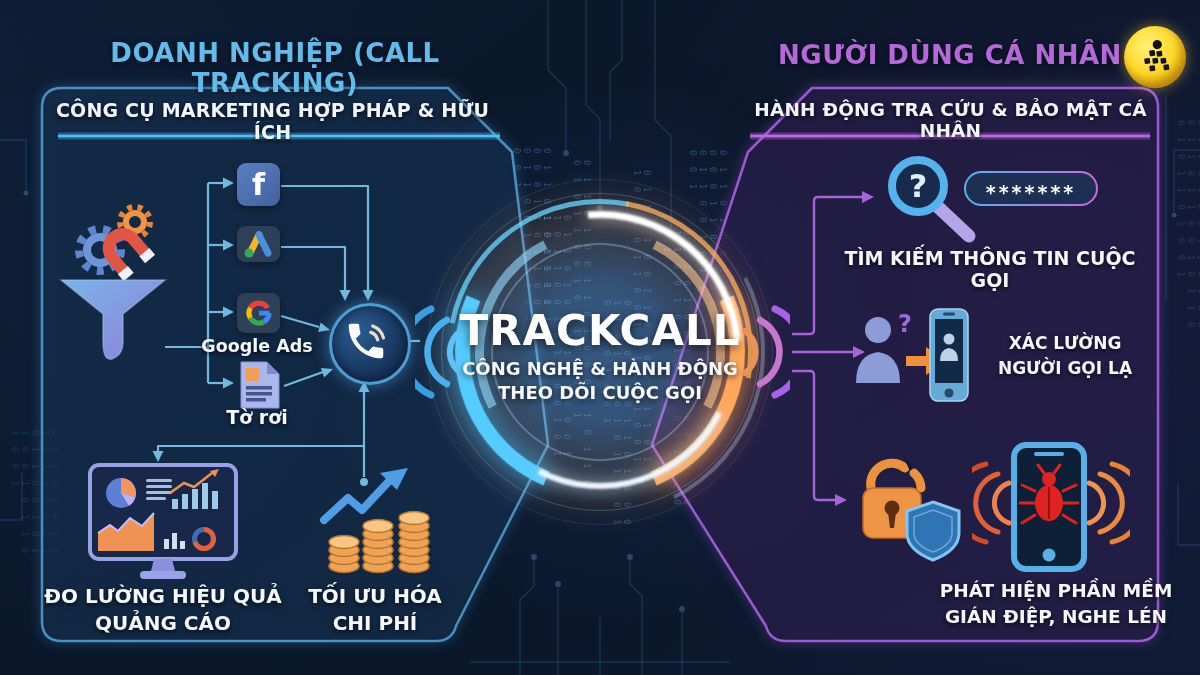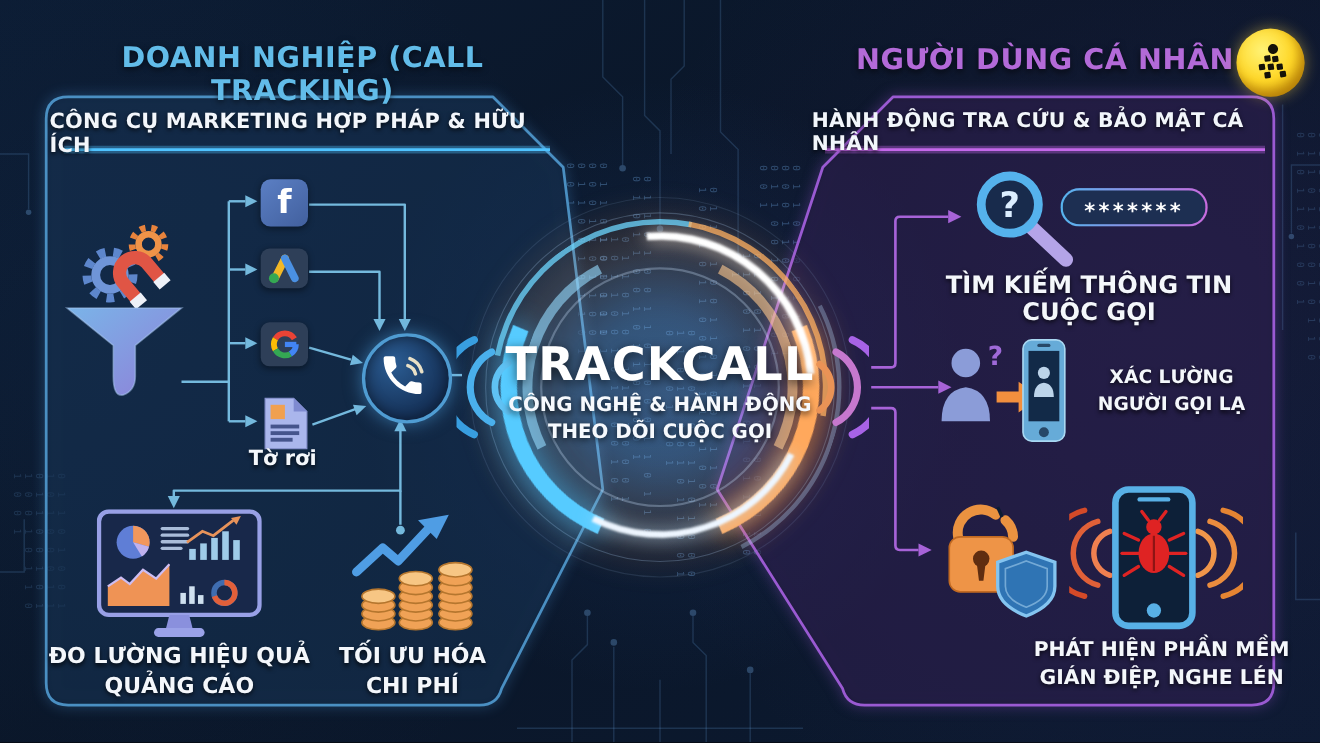--- a/index.html
+++ b/index.html
@@ -12,21 +12,21 @@
       linear-gradient(145deg,#0c1c33 0%,#0a1628 45%,#0c1a31 100%);
     color:#fff;}
   .abs{position:absolute;}
   svg{display:block;}
   .bin{position:absolute;writing-mode:vertical-rl;font-family:"DejaVu Sans Mono","Liberation Mono",monospace;
     font-size:9px;letter-spacing:3px;color:rgba(120,185,245,.32);overflow:hidden;user-select:none;}
   .title{font-weight:bold;font-size:26px;letter-spacing:.5px;text-align:center;
     text-shadow:0 2px 6px rgba(0,0,0,.6);}
   .title-left{color:#62bce9;}
   .title-right{color:#b36ad8;text-align:center;}
-  .panel-header{font-weight:bold;font-size:19px;color:#f2f6fb;text-align:left;letter-spacing:.2px;
+  .panel-header{font-weight:bold;font-size:19px;color:#f2f6fb;text-align:center;letter-spacing:.2px;
     text-shadow:0 2px 4px rgba(0,0,0,.7);}
   .lbl{font-weight:bold;color:#f4f7fb;text-align:center;white-space:pre-line;
     text-shadow:0 2px 4px rgba(0,0,0,.7);}
   .ring-glowbg{left:418px;top:170px;width:364px;height:364px;border-radius:50%;
     background:radial-gradient(circle,rgba(130,195,255,.30) 25%,rgba(255,165,85,.14) 52%,rgba(0,0,0,0) 70%);
     filter:blur(8px);}
   .ring{left:455px;top:207px;width:290px;height:290px;}
   .ring>div{position:absolute;border-radius:50%;}
   .r-outer{inset:-14px;border:1.5px solid rgba(160,195,230,.28);}
   .r-outer2{inset:-28px;border:1px solid rgba(140,175,215,.15);}
@@ -218,20 +218,21 @@
     <svg width="30" height="30" viewBox="0 0 24 24">
       <g fill="none" stroke-width="4.2">
         <path d="M5.1,8 A8,8 0 0 1 18.9,8" stroke="#ea4335"></path>
         <path d="M5.1,16 A8,8 0 0 1 5.1,8" stroke="#fbbc05"></path>
         <path d="M16,19 A8,8 0 0 1 5.1,16" stroke="#34a853"></path>
         <path d="M20,12 A8,8 0 0 1 16,19" stroke="#4285f4"></path>
       </g>
       <rect x="12" y="10.2" width="8.3" height="3.8" fill="#4285f4"></rect>
     </svg>
   </div>
+  <div class="abs lbl" style="left:157px;top:336px;width:200px;font-size:17.5px">Google Ads</div>
 
   <svg class="abs" style="left:237px;top:360px" width="46" height="50" viewBox="0 0 46 50">
     <path d="M4,2 H30 L42,14 V48 H4 Z" fill="#aab6ec" stroke="#8892d0"></path>
     <path d="M30,2 L30,14 H42 Z" fill="#7e8ad0"></path>
     <rect x="9" y="8" width="13" height="13" fill="#f0a050"></rect>
     <rect x="9" y="26" width="26" height="3.5" fill="#45548c"></rect>
     <rect x="9" y="32" width="26" height="3.5" fill="#45548c"></rect>
     <rect x="9" y="38" width="20" height="3.5" fill="#45548c"></rect>
   </svg>
   <div class="abs lbl" style="left:182px;top:406px;width:150px;font-size:19px">Tờ rơi</div>
@@ -341,21 +342,21 @@
   </svg>
   <div class="abs lbl" style="left:290px;top:583px;width:170px;font-size:20px;line-height:1.35">TỐI ƯU HÓA
 CHI PHÍ</div>
 
   <svg class="abs" style="left:874px;top:150px" width="115" height="100" viewBox="0 0 115 100">
     <line x1="63" y1="56" x2="95" y2="86" stroke="#b4a4e8" stroke-width="13" stroke-linecap="round"></line>
     <circle cx="44" cy="36" r="26" fill="rgba(22,48,79,.75)" stroke="#55b2ec" stroke-width="8"></circle>
     <text x="44" y="47" text-anchor="middle" font-size="32" font-weight="bold" fill="#dceeff" font-family="DejaVu Sans, Liberation Sans, sans-serif">?</text>
   </svg>
   <div class="abs pill">*******</div>
-  <div class="abs lbl" style="left:840px;top:247px;width:300px;font-size:22px">TÌM KIẾM THÔNG TIN CUỘC GỌI</div>
+  <div class="abs lbl" style="left:840px;top:247px;width:300px;font-size:19px">TÌM KIẾM THÔNG TIN CUỘC GỌI</div>
 
   <svg class="abs" style="left:848px;top:303px" width="125" height="105" viewBox="0 0 125 105">
     <circle cx="30" cy="27" r="13" fill="#8b9cd8"></circle>
     <path d="M8,80 Q8,52 30,49 Q52,52 52,80 Z" fill="#8b9cd8"></path>
     <text x="57" y="29" text-anchor="middle" font-size="24" font-weight="bold" fill="#9f6ad8" font-family="DejaVu Sans, Liberation Sans, sans-serif">?</text>
     <path d="M58,53 H78 V44 L98,58 L78,72 V63 H58 Z" fill="#f28f3e"></path>
     <g>
       <rect x="82" y="6" width="38" height="92" rx="8" fill="#66abd8" stroke="#a9d8f2" stroke-width="1.5"></rect>
       <rect x="87" y="16" width="28" height="64" fill="#122a48"></rect>
       <rect x="95" y="9.5" width="12" height="3" rx="1.5" fill="#274868"></rect>

